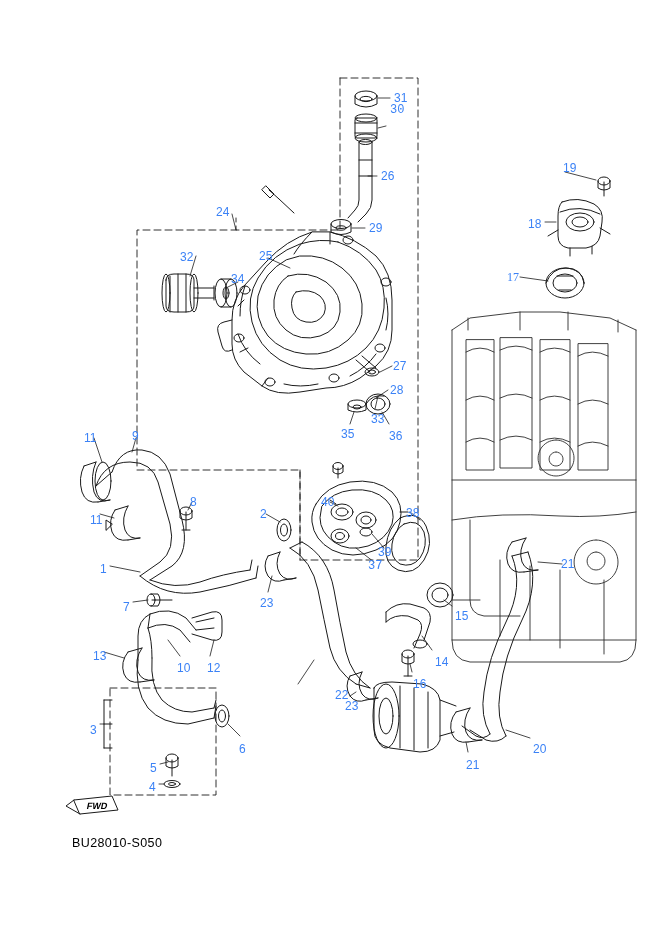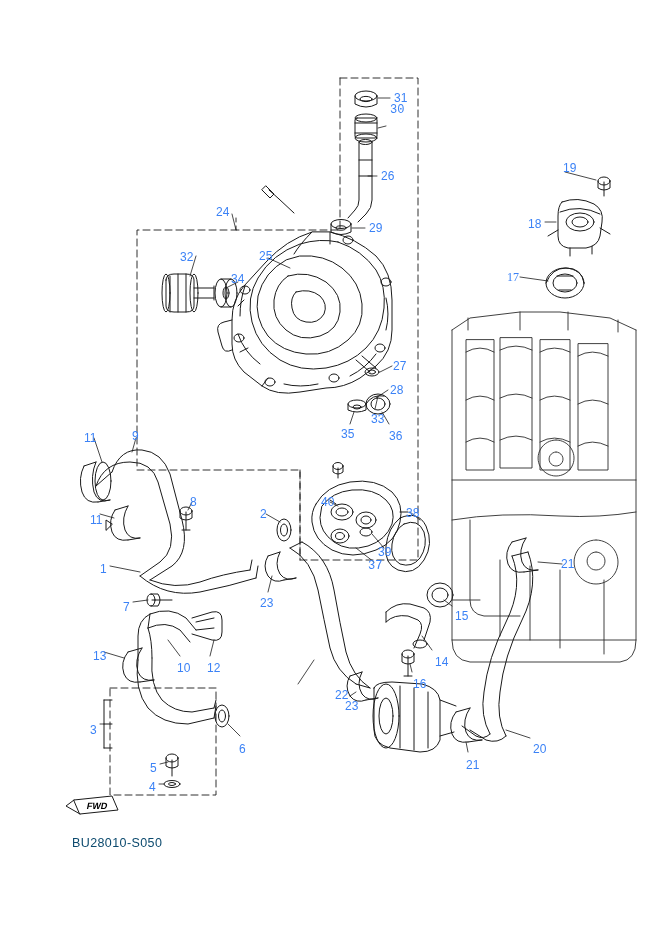--- a/index.html
+++ b/index.html
@@ -31,21 +31,21 @@
     color: #3b82f6;
     white-space: nowrap;
     line-height: 13px;
   }
   .partcode {
     position: absolute;
     left: 72px;
     top: 836px;
     font-family: "Liberation Sans", sans-serif;
     font-size: 12.5px;
-    color: #0c4a6e;
+    color: #000000;
     letter-spacing: 0.4px;
   }
   .fwd-label {
     position: absolute;
     left: 87px;
     top: 801px;
     font-family: "Liberation Sans", sans-serif;
     font-size: 9px;
     font-weight: bold;
     color: #000000;

